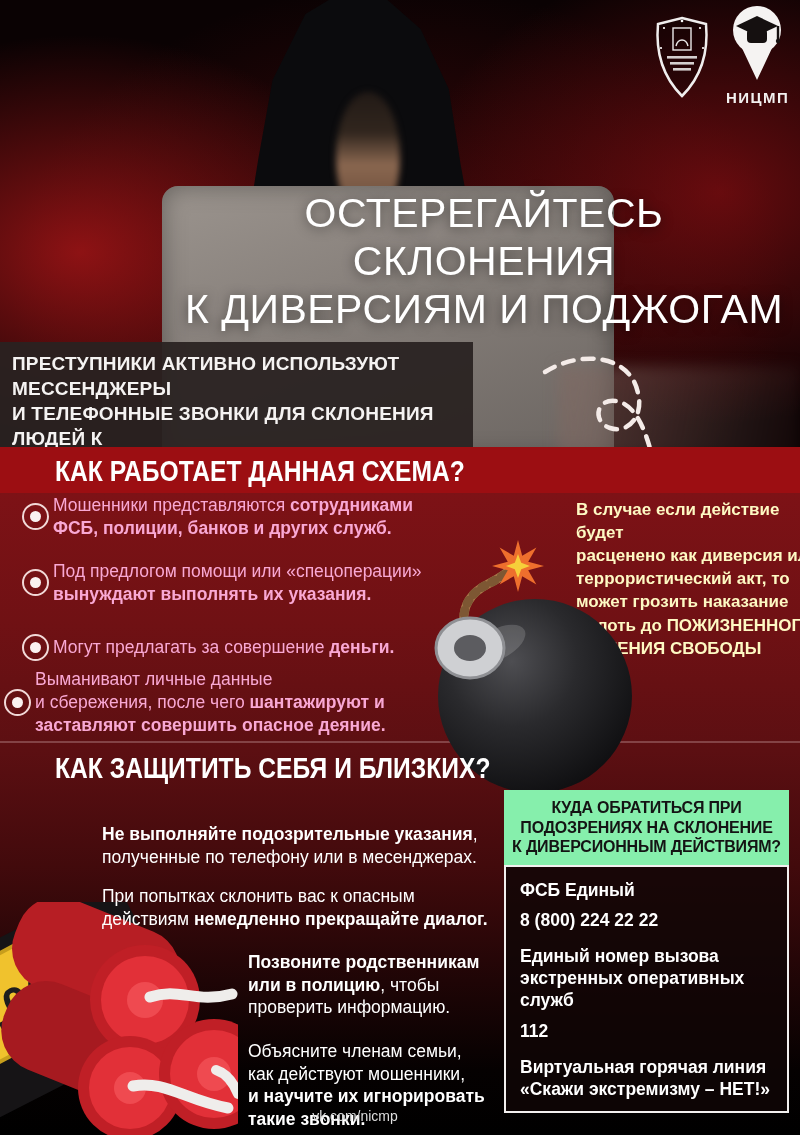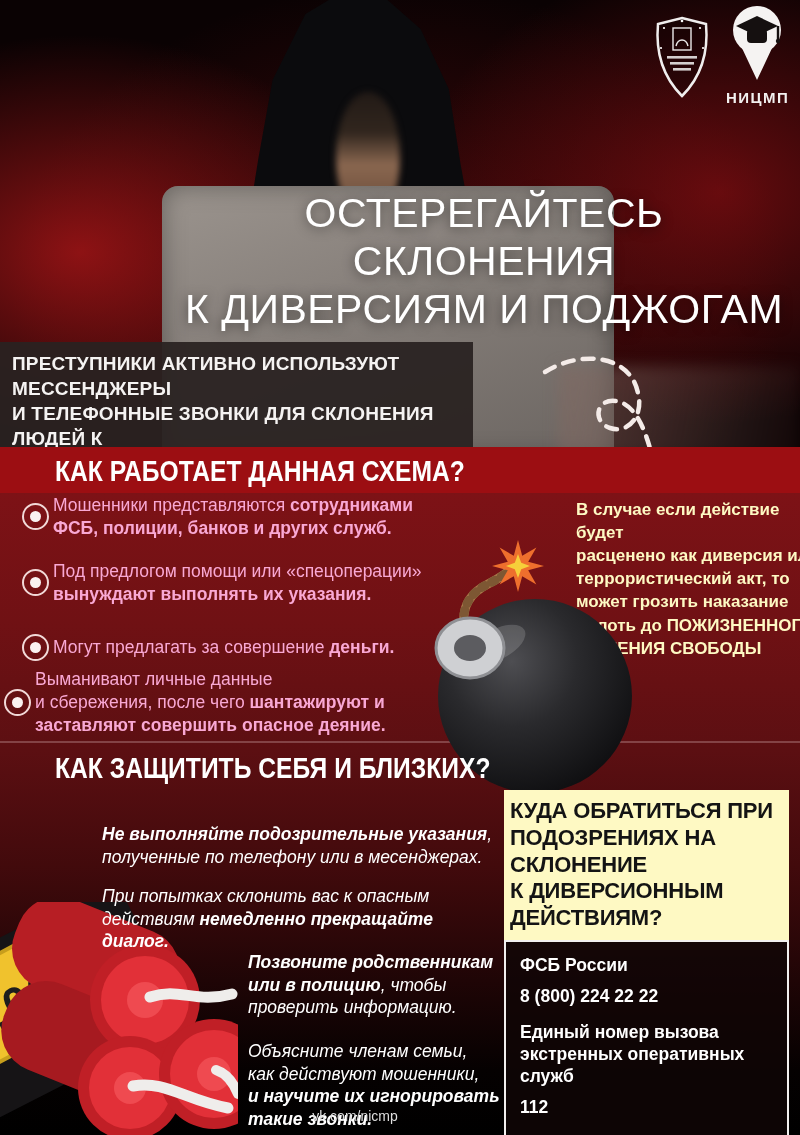--- a/index.html
+++ b/index.html
@@ -74,26 +74,26 @@
   .dot-icon{flex:0 0 27px;width:27px;height:27px;border:2.5px solid #f2d9d8;border-radius:50%;position:relative;box-sizing:border-box;}
   .dot-icon::after{content:"";position:absolute;inset:6px;background:#faf2f1;border-radius:50%;}
   .rich{white-space:pre-line;font-size:17.5px;line-height:1.3;}
   .rich .b{font-weight:700;}
   
   .warning{position:absolute;left:540px;top:498px;width:252px;color:#fef9c3;font-size:17px;font-weight:700;line-height:1.36;white-space:pre-line;margin-left:36px;}
   
   .bomb-svg{position:absolute;left:418px;top:536px;width:235px;height:262px;}
   .dyn-svg{position:absolute;left:0;top:902px;width:238px;height:233px;}
   
-  .p-item{position:absolute;color:#fff;font-style:italic;}
+  .p-item{position:absolute;color:#fff;}
   
   .contact-box{position:absolute;left:504px;top:790px;width:285px;}
   .contact-header{
-    box-sizing:border-box;width:100%;background:#fef9c3;color:#141414;
-    font-size:22px;font-weight:700;line-height:1.22;padding:8px 6px;white-space:pre-line;
+    box-sizing:border-box;width:100%;background:#86efac;color:#141414;text-align:center;
+    font-size:16px;font-weight:700;line-height:1.22;padding:8px 6px;white-space:pre-line;
     transform:scaleX(1);letter-spacing:-.2px;
   }
   .contact-body{
     box-sizing:border-box;width:100%;height:248px;border:2px solid #f2f0ef;
     background:rgba(16,6,6,.82);padding:13px 14px;color:#fff;
   }
   .c-label{font-size:17.5px;font-weight:700;line-height:1.25;white-space:pre-line;margin-bottom:9px;}
   .c-value{font-size:17.5px;font-weight:700;margin-bottom:15px;}
   
   .footer-link{position:absolute;left:275px;top:1108px;width:160px;text-align:center;color:#dedede;font-size:14px;}
@@ -244,21 +244,21 @@
 как действуют мошенники,
 </span><span class="b">и научите их игнорировать
 такие звонки.</span>
   </div>
 
   <div class="contact-box">
     <div class="contact-header">КУДА ОБРАТИТЬСЯ ПРИ
 ПОДОЗРЕНИЯХ НА СКЛОНЕНИЕ
 К ДИВЕРСИОННЫМ ДЕЙСТВИЯМ?</div>
     <div class="contact-body">
-      <div class="c-label">ФСБ России</div>
+      <div class="c-label">ФСБ Единый</div>
       <div class="c-value">8 (800) 224 22 22</div>
       <div class="c-label">Единый номер вызова
 экстренных оперативных служб</div>
       <div class="c-value">112</div>
       <div class="c-label">Виртуальная горячая линия
 «Скажи экстремизму – НЕТ!»</div>
 
     </div>
   </div>
 

